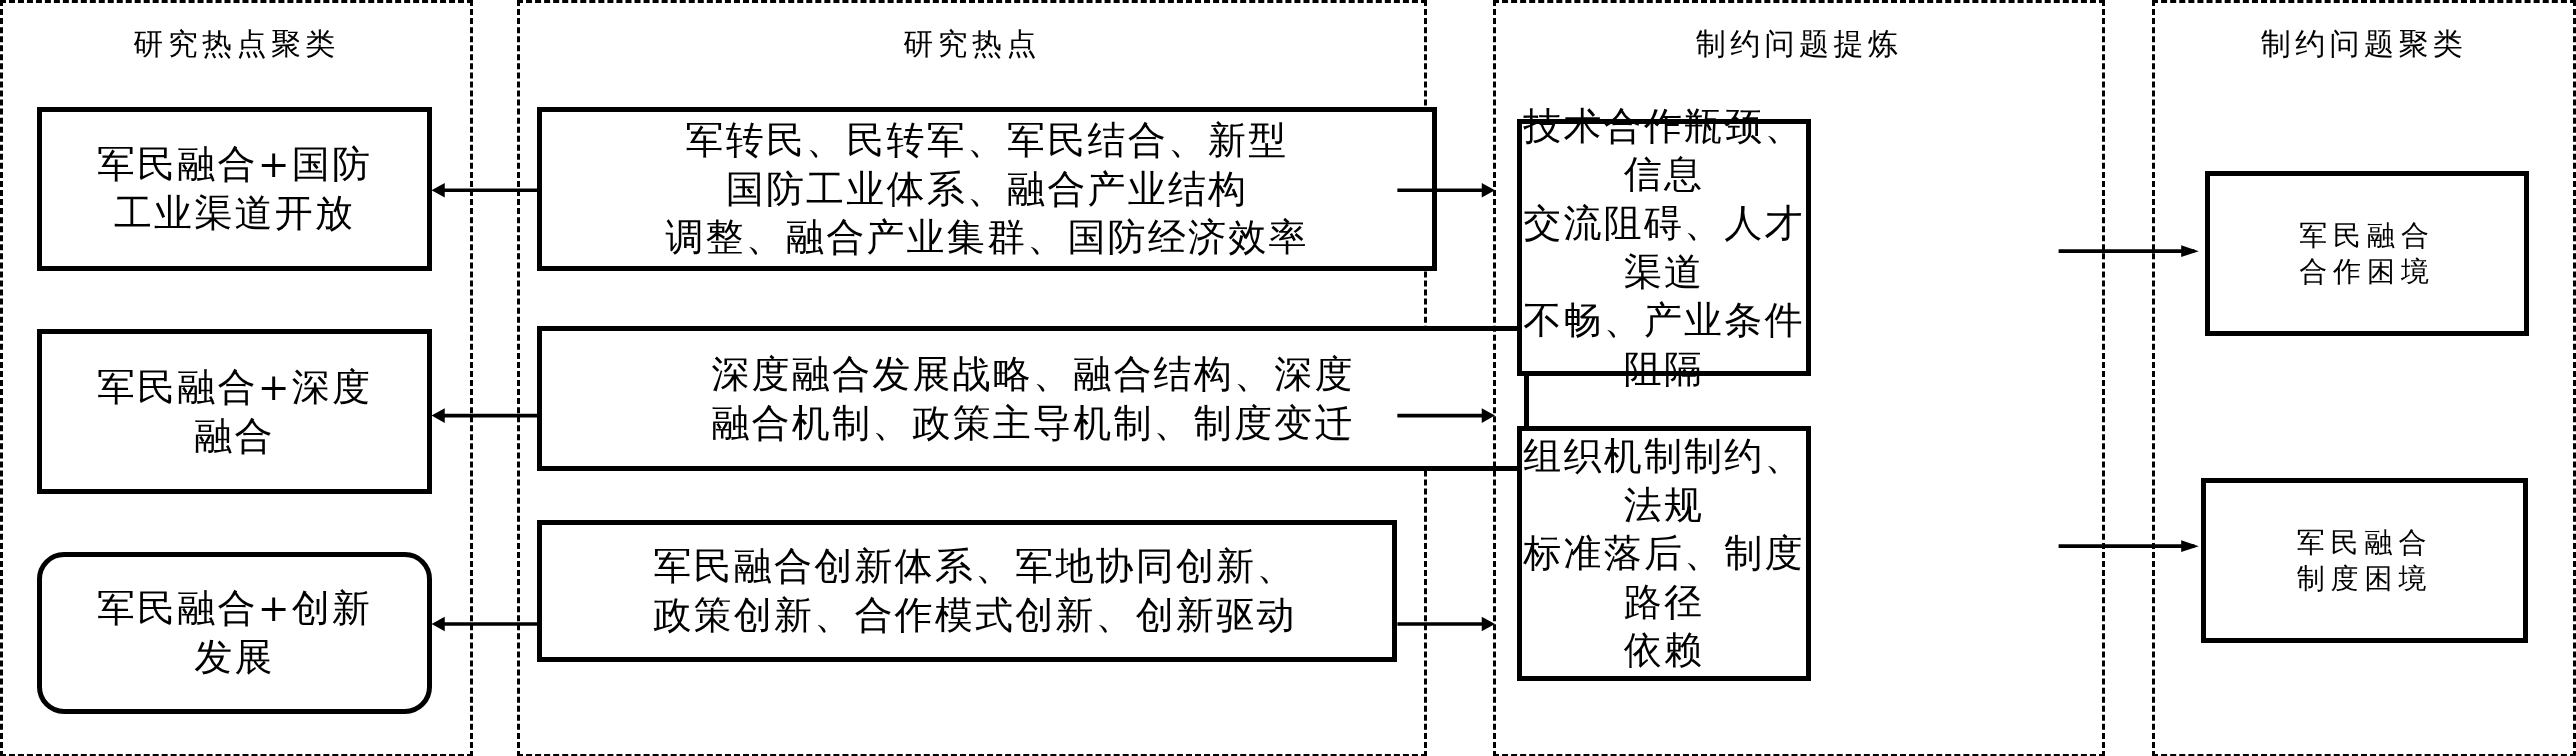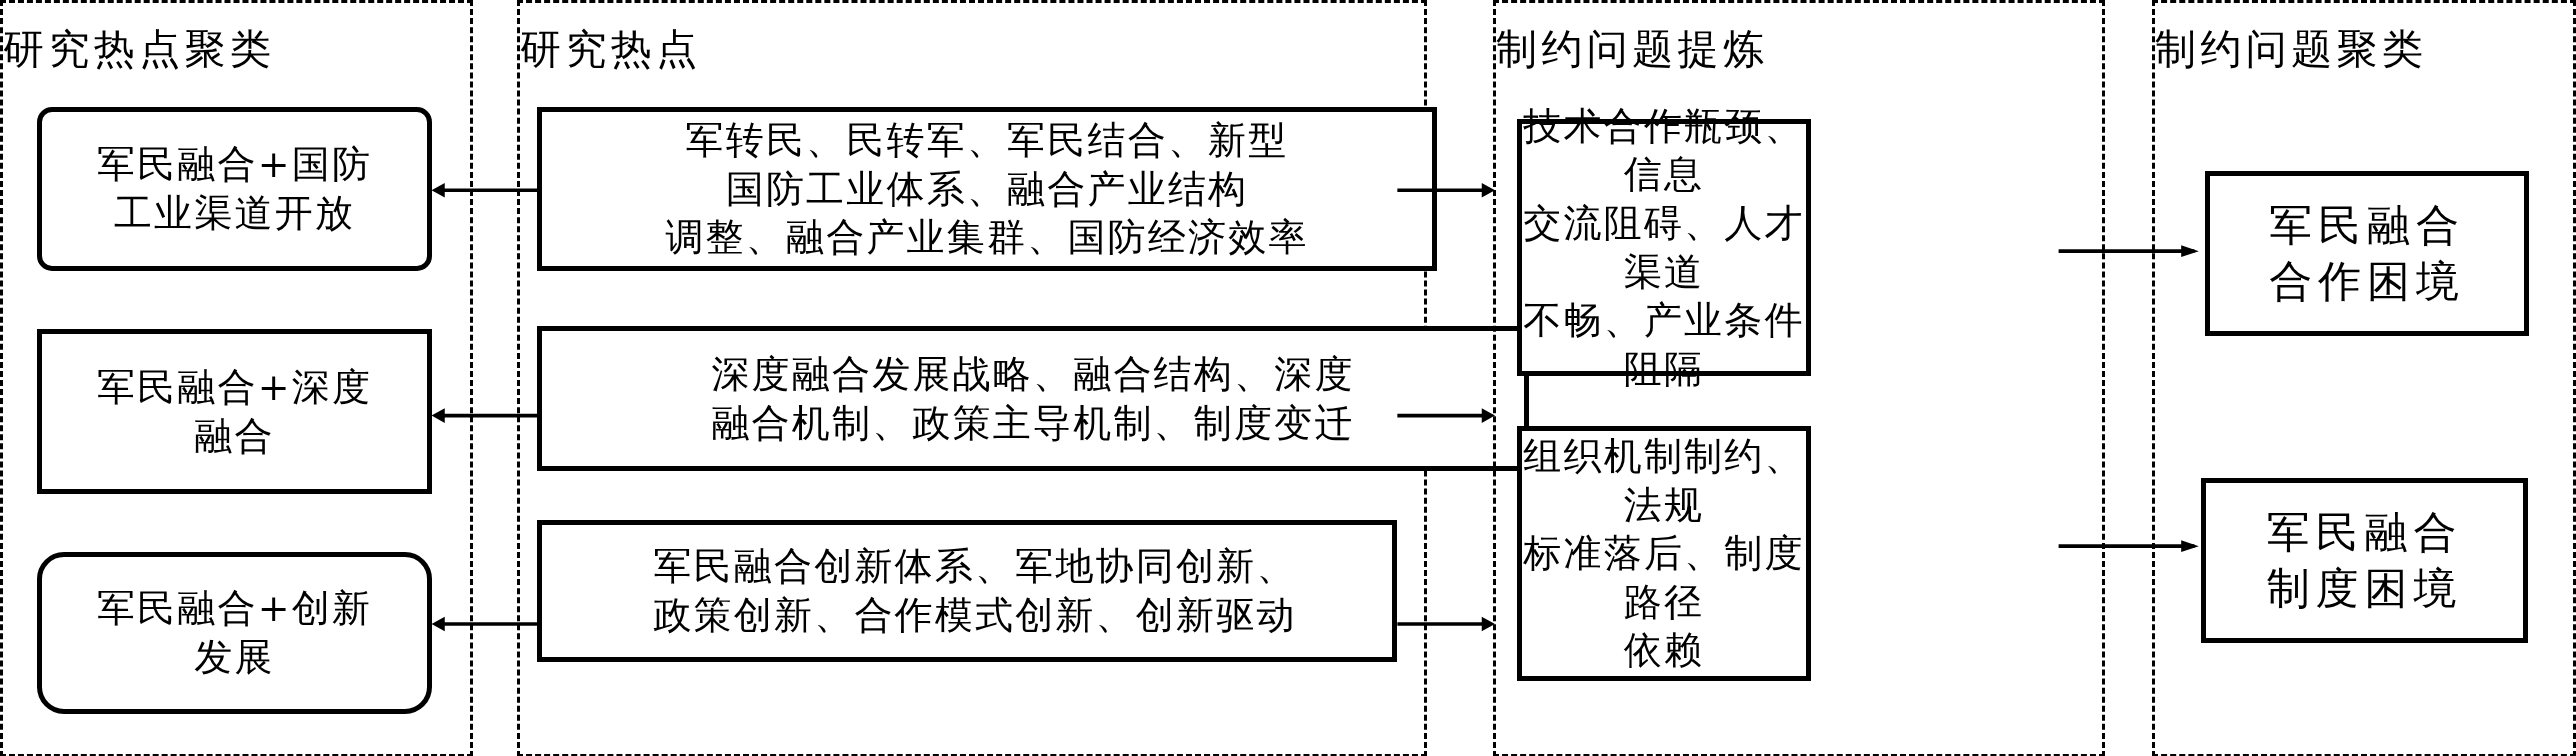--- a/index.html
+++ b/index.html
@@ -1,33 +1,33 @@
 <!DOCTYPE html>
 <html style="font-size:11.7px"><head>
 <meta charset="utf-8">
 <style>
   html, body { margin: 0; padding: 0; background: #ffffff; }
   body { width: 2576px; height: 757px; position: relative; overflow: hidden;
          font-family: "DejaVu Serif", "Liberation Serif", serif; color: #000; }
   .section { position: absolute; border: 3.7px dashed #000; box-sizing: border-box; }
-  .sec-title { position: absolute; left: 0; right: 0; top: 26.4px; 
-               font-size: 41px; letter-spacing: 4.4px; line-height: 1; }
+  .sec-title { position: absolute; left: 0; right: 0; top: 26.4px; text-align: center;
+               font-size: 30px; letter-spacing: 4.4px; line-height: 1; }
   .box { position: absolute; border: 5.1px solid #000; box-sizing: border-box; background: #fff;
          display: flex; align-items: center; justify-content: center; text-align: center; }
   .box-text { font-size: 38px; line-height: 1.28; white-space: pre-line; letter-spacing: 2.2px; }
-  .box-text.big { font-size: 43px; letter-spacing: 5.9px; }
+  .box-text.big { font-size: 28px; letter-spacing: 5.9px; }
   svg.arrows { position: absolute; left: 0; top: 0; pointer-events: none; }
 </style>
 </head>
 <body>
 
 <div class="section" style="left:0; top:0; width:473px; height:757px;">
   <div class="sec-title">研究热点聚类</div>
 </div>
-<div class="box" style="left:37px; top:107px; width:395px; height:164px;border-radius:15px;">
+<div class="box" style="left:37px; top:107px; width:395px; height:164px;">
   <div class="box-text">军民融合+国防
 工业渠道开放</div>
 </div>
 <div class="box" style="left:37px; top:329px; width:395px; height:165px;">
   <div class="box-text">军民融合+深度
 融合</div>
 </div>
 <div class="box" style="left:37px; top:552px; width:395px; height:162px;border-radius:27px;">
   <div class="box-text">军民融合+创新
 发展</div>

